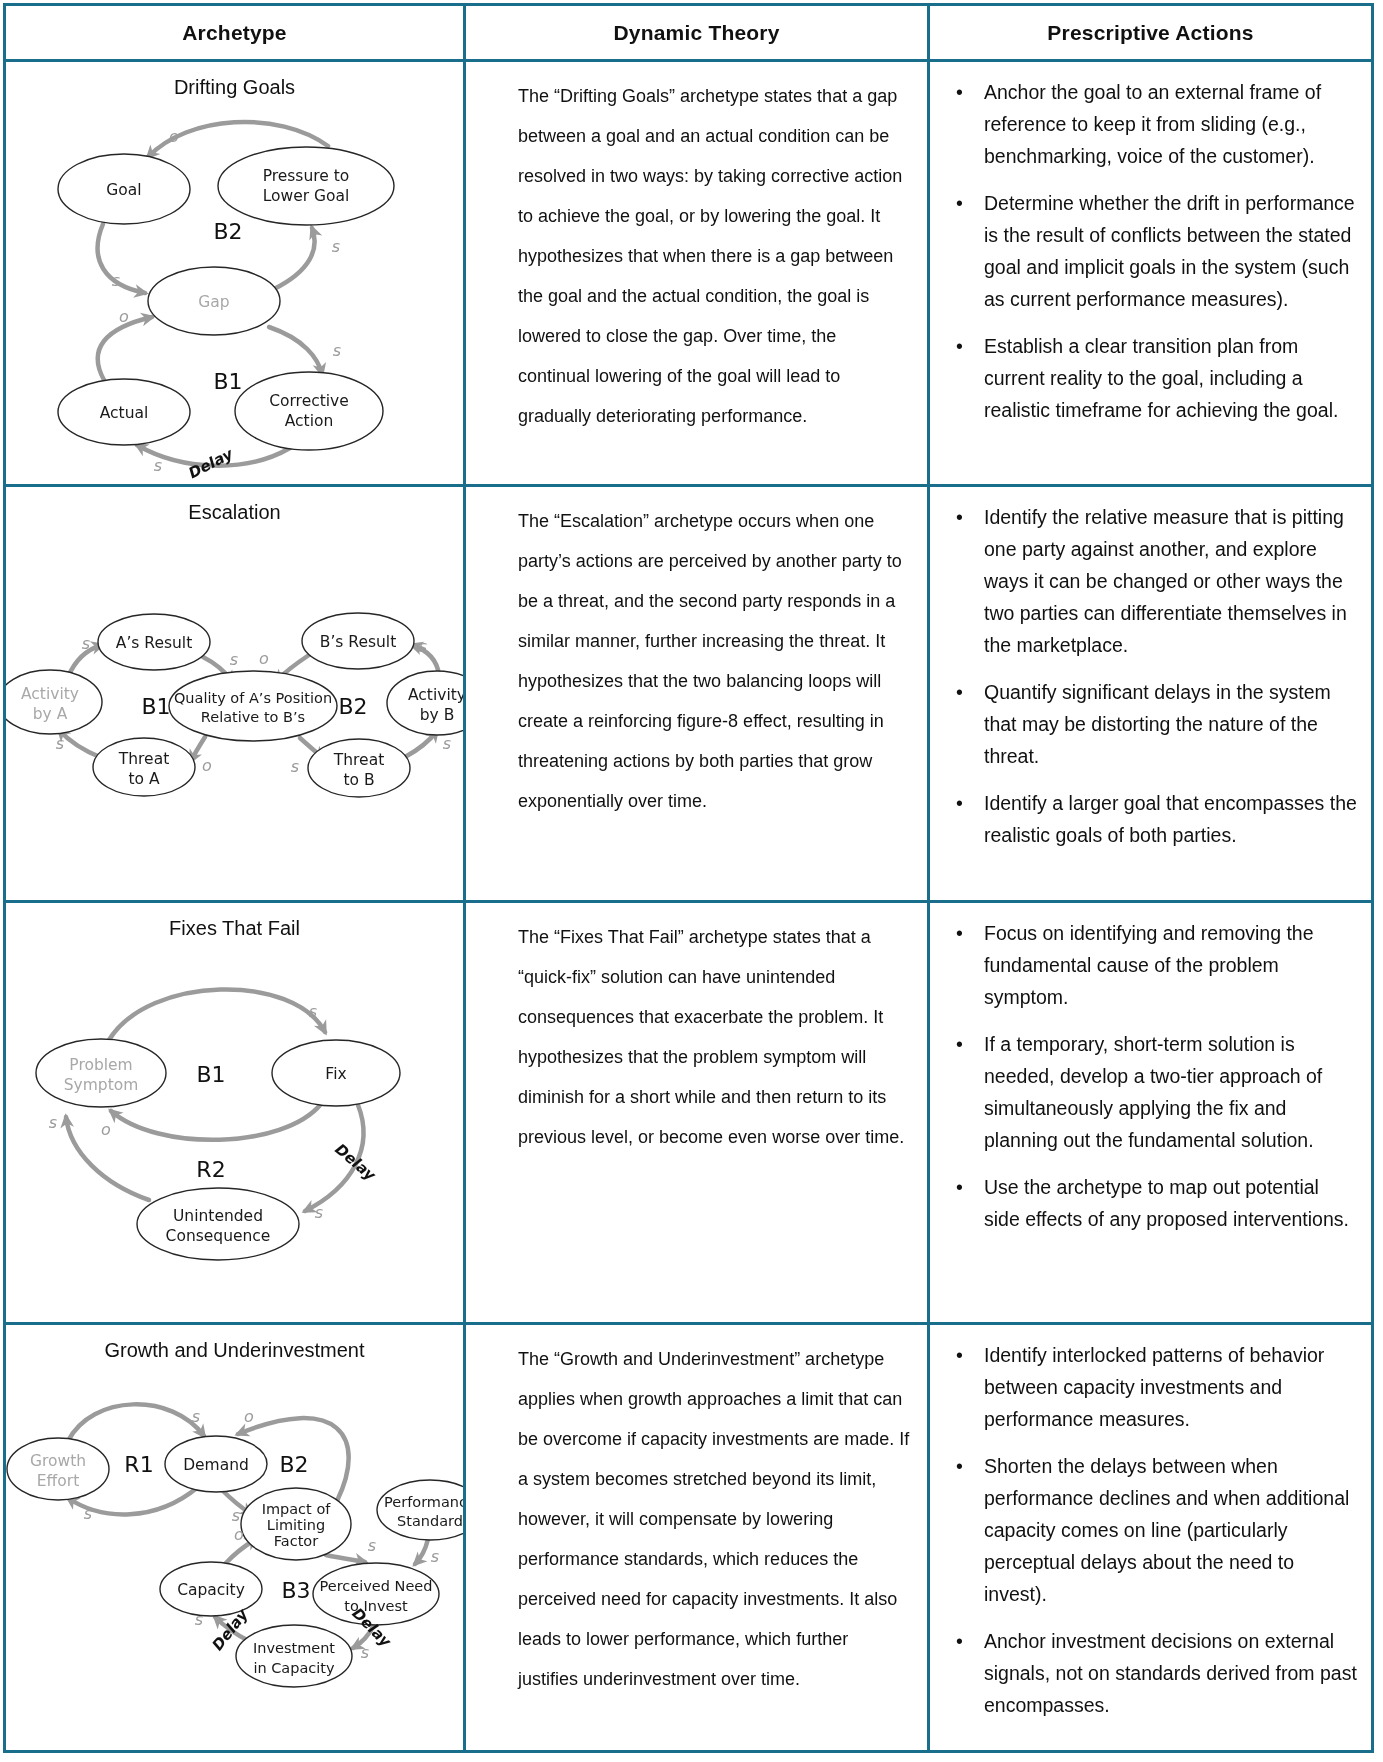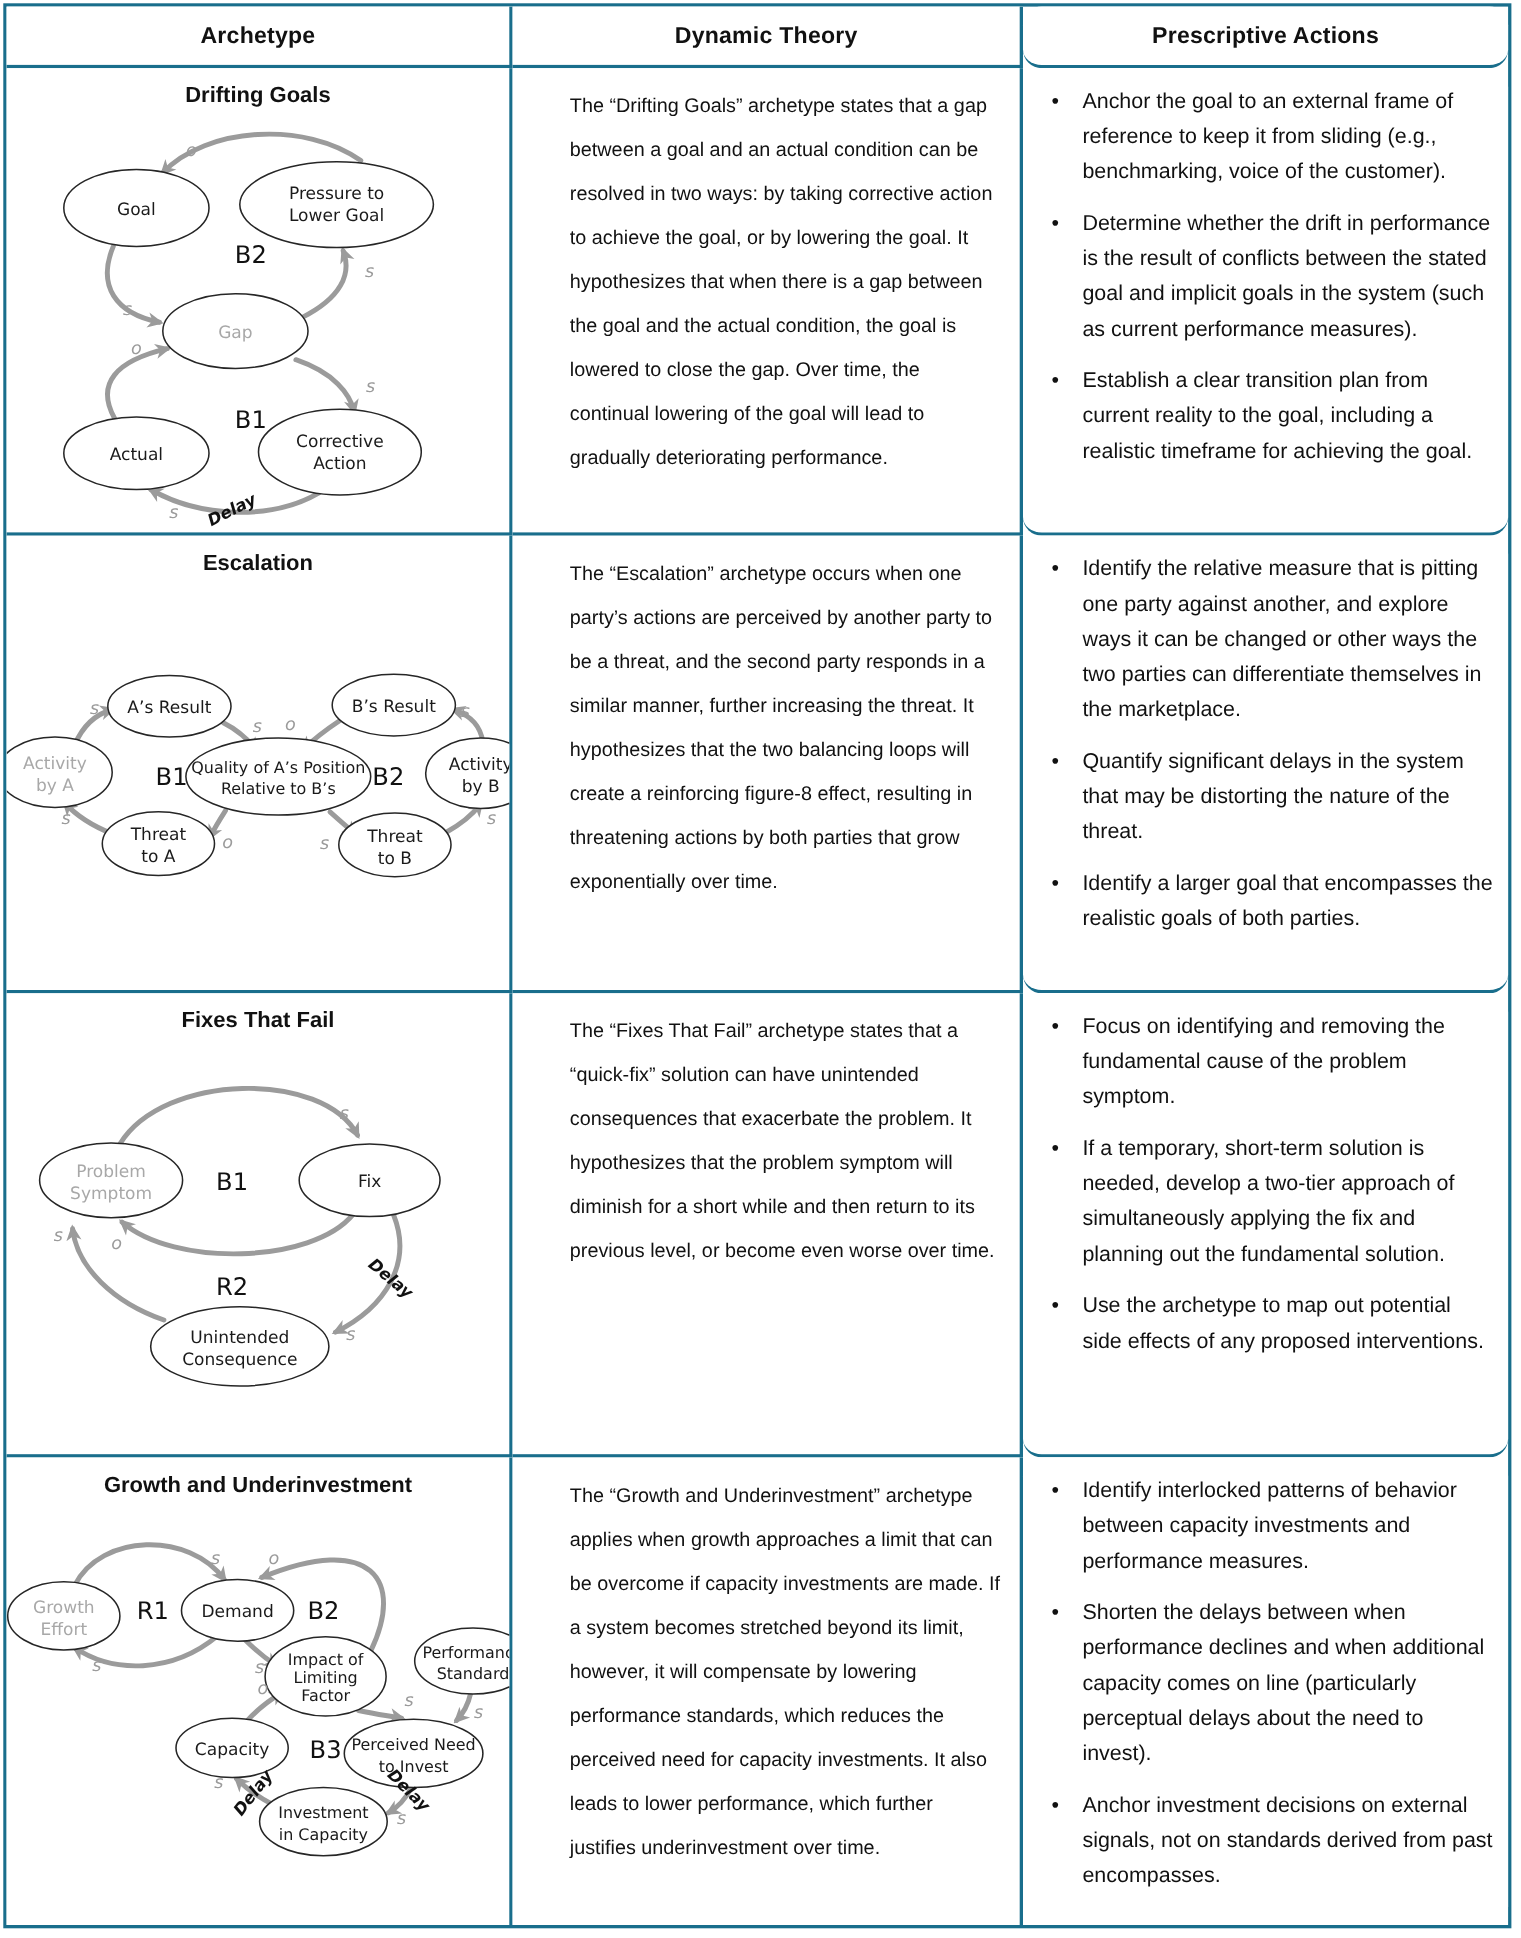--- a/index.html
+++ b/index.html
@@ -8,26 +8,26 @@
     font-family:"Liberation Sans", sans-serif; color:#111;
   }
   .frame {
     position:absolute; left:3px; top:3px; width:1371px; height:1750px;
     border:3px solid #196e8c; box-sizing:border-box;
     display:grid;
     grid-template-columns:460px 464px 1fr;
     grid-template-rows:56px 425px 416px 422px 1fr;
   }
   .cell { box-sizing:border-box; border-right:3px solid #196e8c; border-bottom:3px solid #196e8c; overflow:hidden; position:relative; background:#fff; }
-  .cell.last-col { border-right:none;border-radius:17px; }
+  .cell.last-col { border-right:none; }
   .cell.last-row { border-bottom:none; }
   .hcell { display:flex; align-items:center; justify-content:center;
     font-weight:bold; font-size:21px; letter-spacing:.2px; }
   .arch-title { position:absolute; top:14px; left:0; right:0; text-align:center;
-    font-weight:bold; font-size:20px; }
+    font-weight:normal; font-size:20px; }
   .diagram { position:absolute; left:0; top:0; }
   .theory { padding:14px 14px 0 52px; font-size:18px; line-height:40px; }
   .actions { padding:14px 12px 0 20px; font-size:19.5px; line-height:32px; }
   .action { display:grid; grid-template-columns:34px 1fr; margin-bottom:15px; }
   .bullet { text-align:left; padding-left:6px; }
 
   
   .link { fill:none; stroke:#9b9b9b; stroke-width:4.5; stroke-linecap:round; }
   .node-ellipse { fill:#ffffff; stroke:#262626; stroke-width:1.4; }
   .nlabel { font-family:"DejaVu Sans", sans-serif; font-size:15.5px; fill:#1a1a1a; text-anchor:middle; }

